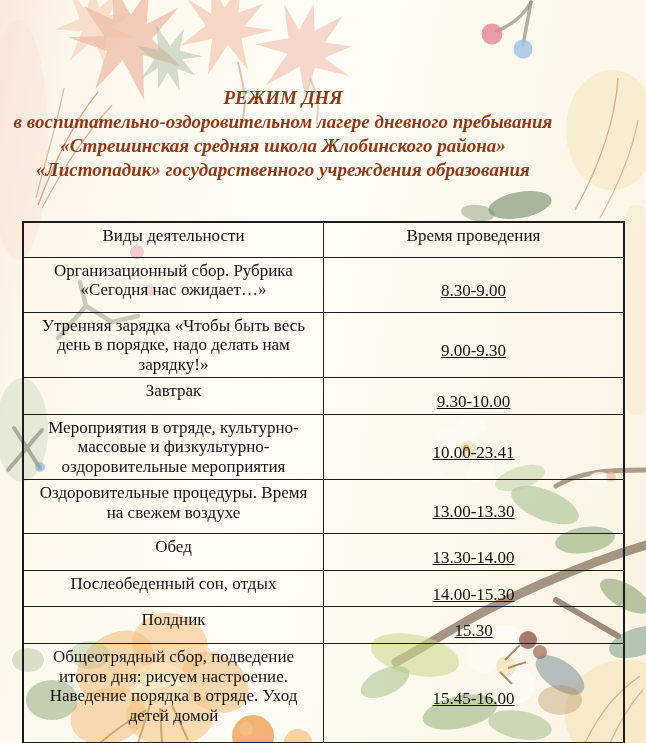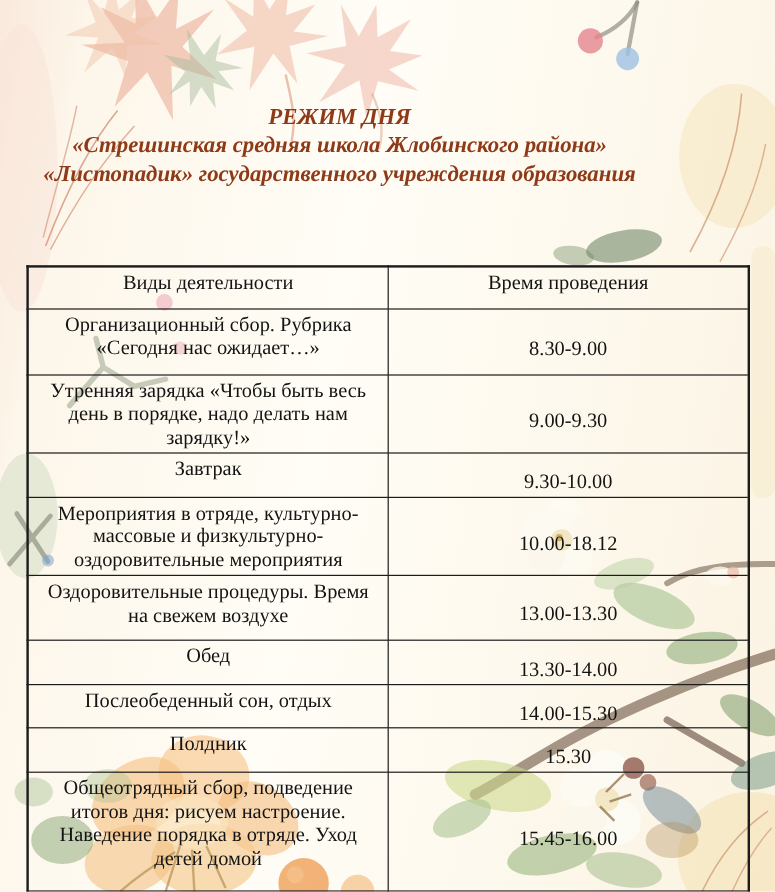--- a/index.html
+++ b/index.html
@@ -20,21 +20,21 @@
     border-collapse:collapse;table-layout:fixed;
     font-size:17px;color:#131313;background:transparent;
     border:2px solid #1c1c1c;
   }
   .schedule th,.schedule td{
     border:1px solid #1c1c1c;padding:14px 8px 2px;text-align:center;
     font-weight:normal;line-height:1.16;background:transparent;
   }
   .schedule th{vertical-align:top;padding-top:3px;}
   .schedule td.activity{vertical-align:top;padding-top:3px;}
-  .schedule td.time{vertical-align:middle;}
+  .schedule td.time{vertical-align:middle;text-decoration:underline;}
   tr.hdr{height:35px;}
   tr.r1{height:55px;margin-top:40px;} tr.r2{height:60px;} tr.r3{height:37px;}
   tr.r4{height:65px;} tr.r5{height:54px;} tr.r6{height:34px;}
   tr.r7{height:35px;} tr.r8{height:34px;} tr.r9{height:100px;}
 </style>
 </head>
 <body>
 
 <svg class="bg-svg" viewBox="0 0 646 743" aria-hidden="true">
   <defs>
@@ -143,20 +143,21 @@
 
   <g>
     <circle cx="253" cy="736" r="21" fill="#efa058" opacity="0.8"></circle>
     <circle cx="246" cy="729" r="7" fill="#f6c088" opacity="0.85"></circle>
     <circle cx="298" cy="743" r="14" fill="#f2b06a" opacity="0.55"></circle>
   </g>
 </svg>
 
 <div class="title-block">
   <div class="main-title">РЕЖИМ ДНЯ</div>
+  <div>в воспитательно-оздоровительном лагере дневного пребывания</div>
   <div>«Стрешинская средняя школа Жлобинского района»</div>
   <div>«Листопадик» государственного учреждения образования</div>
 </div>
 
 <table class="schedule">
   <thead>
     <tr class="hdr">
       <th>Виды деятельности</th>
       <th>Время проведения</th>
     </tr>
@@ -169,21 +170,21 @@
     <tr class="r2">
       <td class="activity">Утренняя зарядка «Чтобы быть весь день в порядке, надо делать нам зарядку!»</td>
       <td class="time">9.00-9.30</td>
     </tr>
     <tr class="r3">
       <td class="activity">Завтрак</td>
       <td class="time">9.30-10.00</td>
     </tr>
     <tr class="r4">
       <td class="activity">Мероприятия в отряде, культурно-массовые и физкультурно-оздоровительные мероприятия</td>
-      <td class="time">10.00-18.12</td>
+      <td class="time">10.00-23.41</td>
     </tr>
     <tr class="r5">
       <td class="activity">Оздоровительные процедуры. Время на свежем воздухе</td>
       <td class="time">13.00-13.30</td>
     </tr>
     <tr class="r6">
       <td class="activity">Обед</td>
       <td class="time">13.30-14.00</td>
     </tr>
     <tr class="r7">

